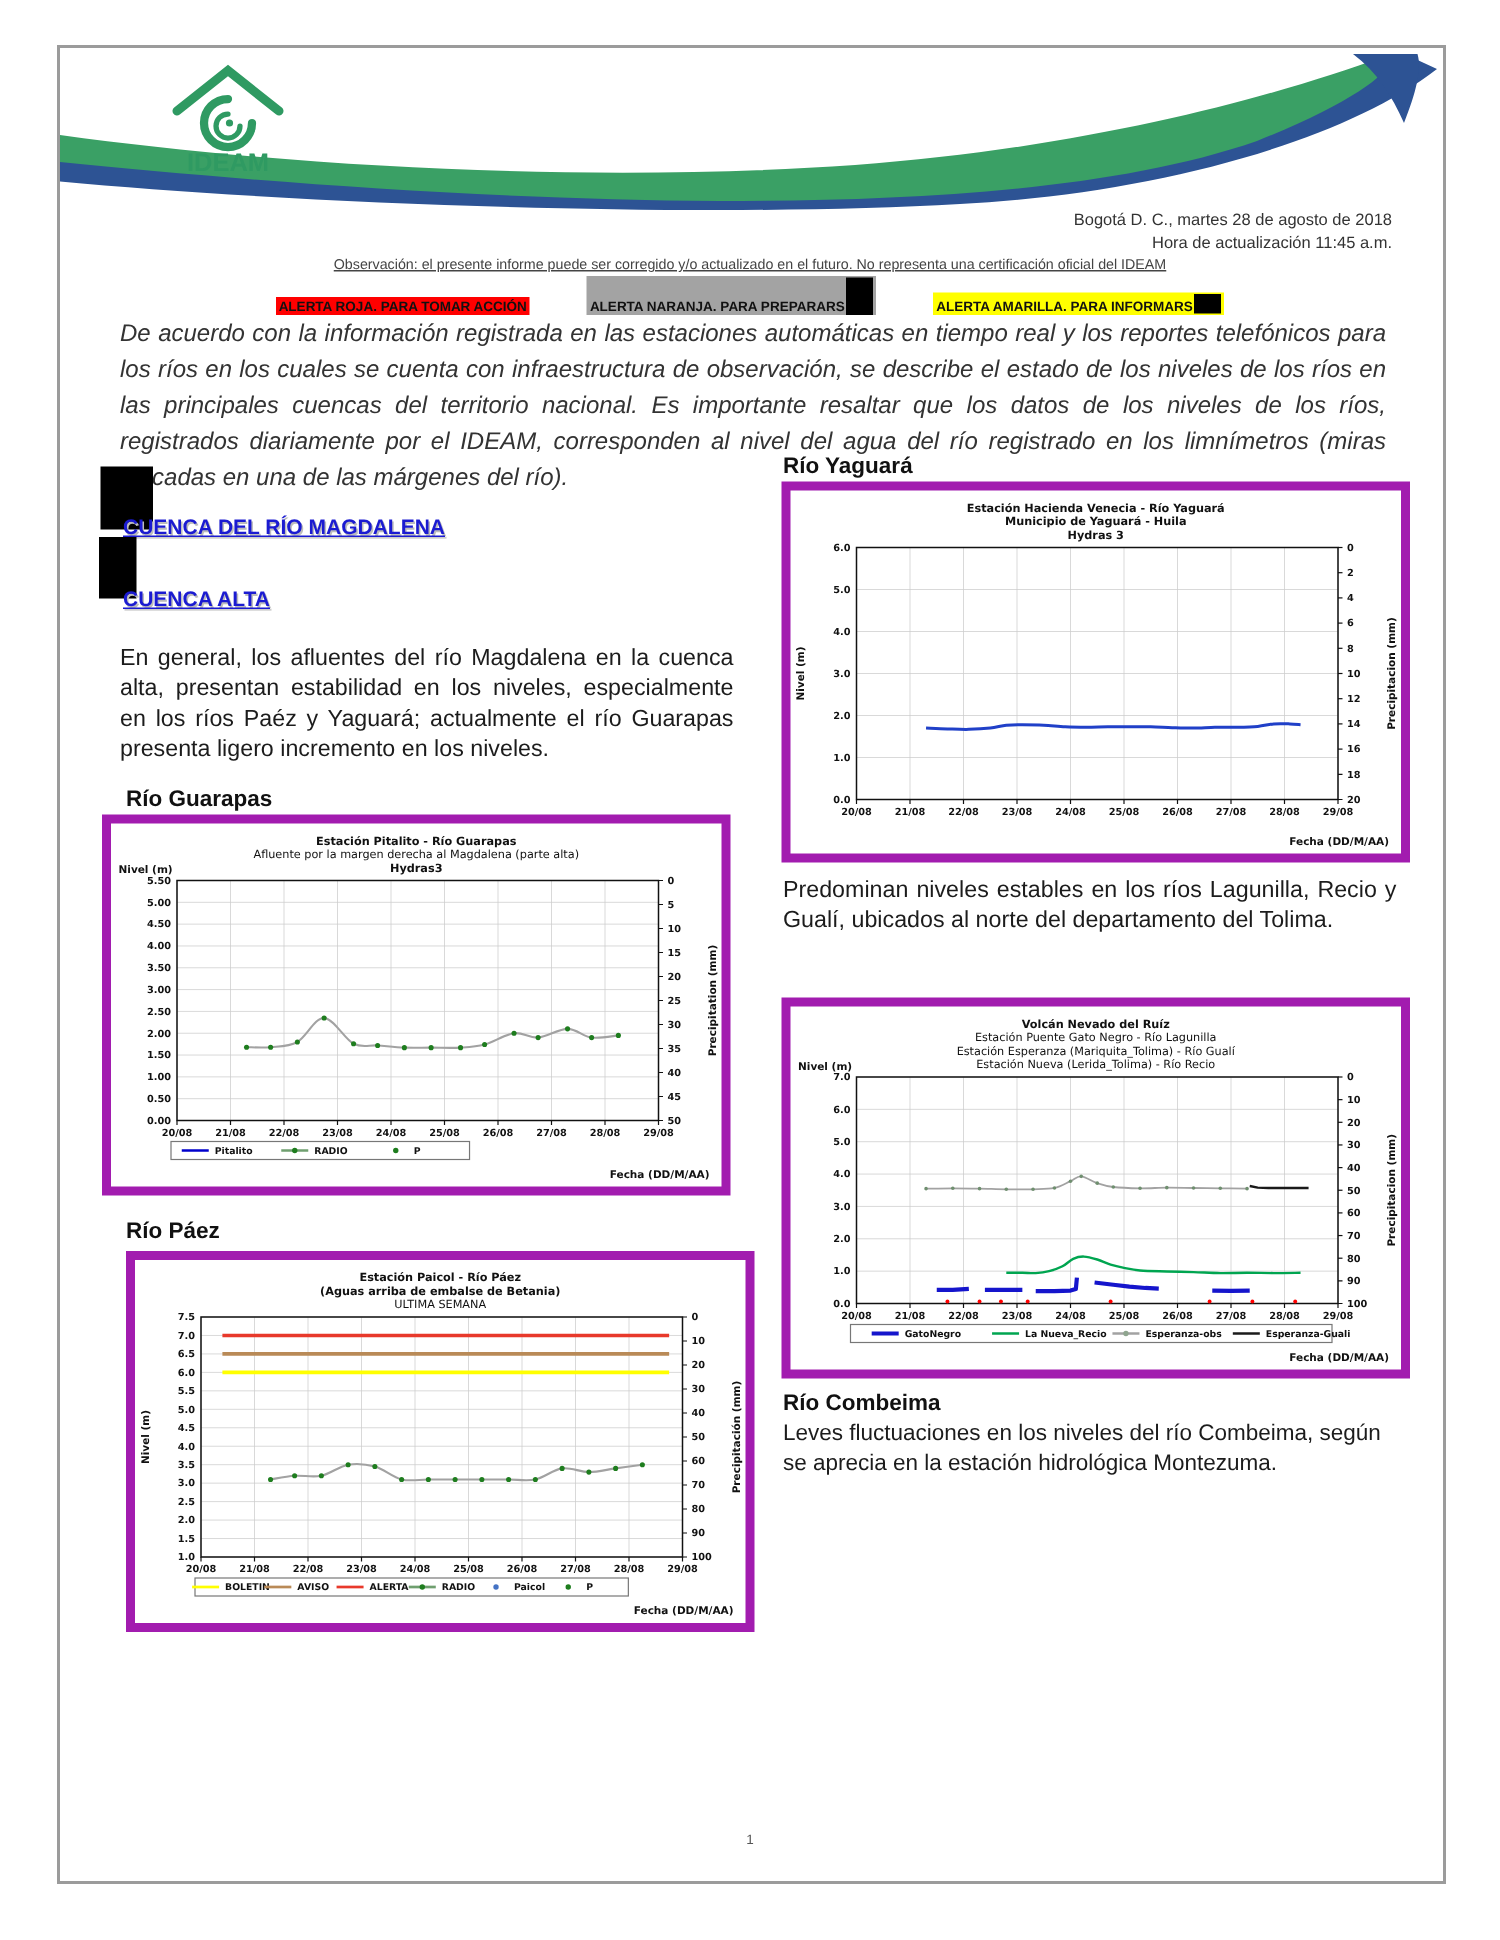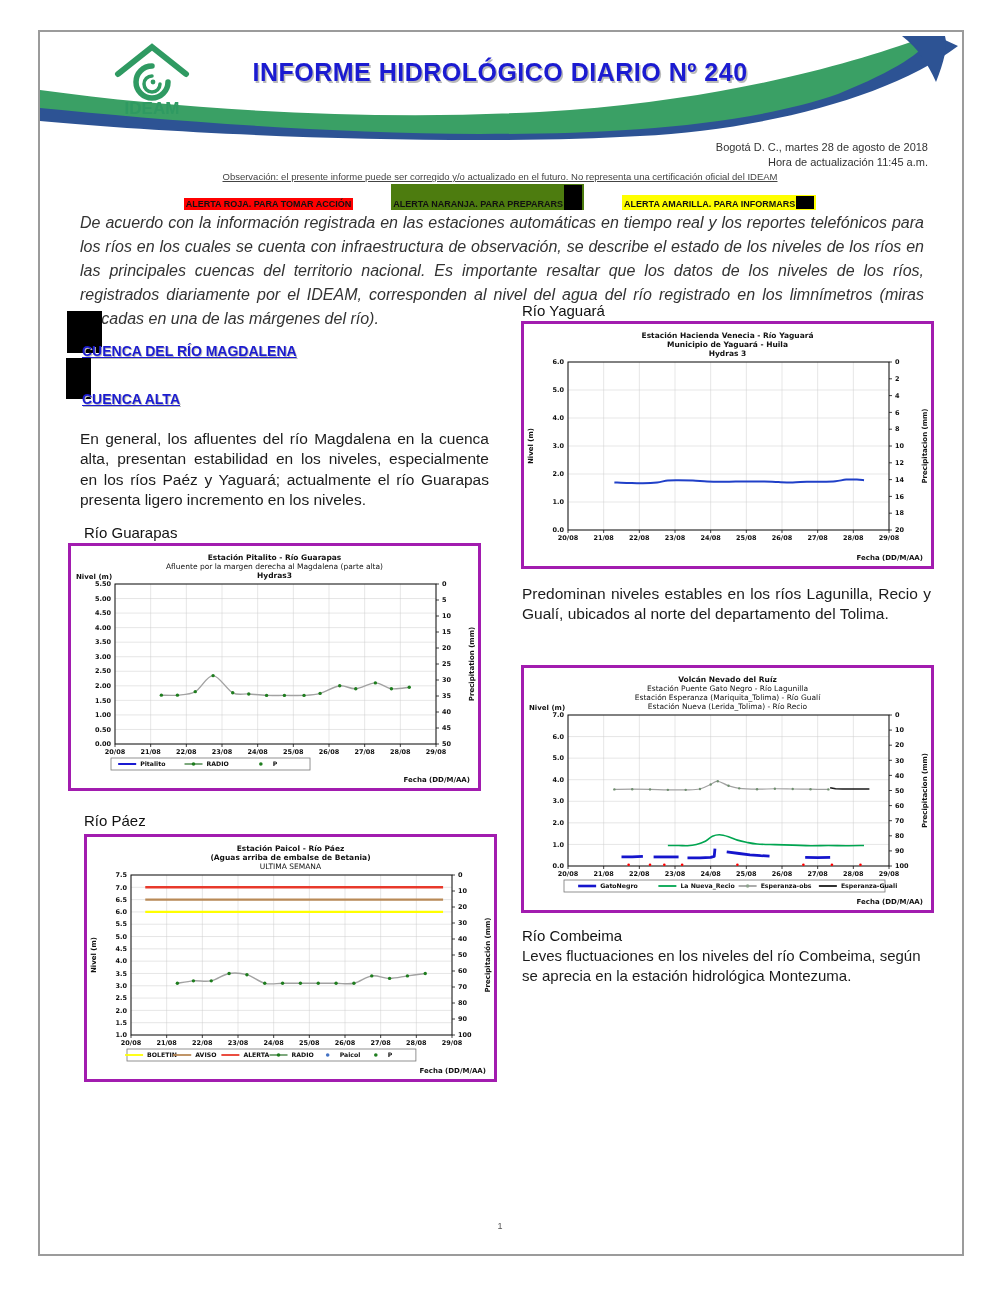--- a/index.html
+++ b/index.html
@@ -19,22 +19,22 @@
   #intro{left:80px;top:211px;width:844px;font-size:16px;font-style:italic;color:#333;text-align:justify;line-height:1.5;}
   
   .blue-head{color:#1b1bd1;font-weight:bold;text-decoration:underline;text-shadow:1px 1px 0 #bcbcbc;}
   #area-title{left:80px;top:286px;width:408px;text-align:center;font-size:15px;}
   #cuenca-head{left:82px;top:343px;font-size:14px;}
   #cuenca-alta-head{left:82px;top:391px;font-size:14px;}
   .black-box{background:#000;}
   #bb1{left:67px;top:311px;width:35px;height:42px;}
   #bb2{left:66px;top:358px;width:25px;height:41px;}
   .para{font-size:15.5px;line-height:1.32;text-align:justify;color:#1c1c1c;}
-  .river-head{font-size:15px;font-weight:normal;color:#111;}
-  .chart-box{background:#fff;border:3px solid #a21caf;}
+  .river-head{font-size:15px;font-weight:bold;color:#111;}
+  .chart-box{background:#fff;border:6px solid #a21caf;}
   #footer-page{left:0;top:1221px;width:1000px;text-align:center;font-size:9px;color:#555;}
 </style>
 </head>
 <body>
 
 <div id="page">
   <div class="abs" id="page-border"></div>
 
   <svg class="abs" style="left:40px;top:36px;" width="920" height="112" viewBox="0 0 920 112">
     <path d="M0,62 C140,80 300,92 430,90 C580,88 740,56 905,4 L918,10 C850,62 720,94 600,100 C430,110 160,100 0,85 Z" fill="#2d5394"></path>
@@ -43,30 +43,29 @@
   </svg>
 
   <svg class="abs" style="left:106px;top:40px;" width="92" height="82" viewBox="0 0 92 82">
     <polyline points="12,34 46,7 80,34" fill="none" stroke="#2f9a62" stroke-width="6" stroke-linecap="round"></polyline>
     <path d="M62,42 a16,16 0 1,1 -16,-16" fill="none" stroke="#2f9a62" stroke-width="5.5" stroke-linecap="round"></path>
     <path d="M54,44 a8,8 0 1,1 -8,-8" fill="none" stroke="#2f9a62" stroke-width="3.5" stroke-linecap="round"></path>
     <circle cx="47" cy="42" r="2.4" fill="#2f9a62"></circle>
     <text x="46" y="74" text-anchor="middle" font-family="Liberation Sans, sans-serif" font-size="17" font-weight="bold" fill="#2f9a62">IDEAM</text>
   </svg>
 
-  <div class="abs" id="doc-title">INFORME HIDROLÓGICO DIARIO Nº 240</div>
   <div class="abs" id="date-line">Bogotá D. C., martes 28 de agosto de 2018</div>
   <div class="abs" id="update-line">Hora de actualización 11:45 a.m.</div>
   <div class="abs" id="observation">Observación: el presente informe puede ser corregido y/o actualizado en el futuro. No representa una certificación oficial del IDEAM</div>
 
   <div class="abs" id="badges">
     <span class="badge" style="background:#ff0000">
         <span>ALERTA ROJA. PARA TOMAR ACCIÓN</span>
       </span>
-    <span class="badge" style="background:#4d7c0f">
+    <span class="badge" style="background:#a3a3a3">
         <span>ALERTA NARANJA. PARA PREPARARS</span>
         <span class="redact-sq redact-tall"></span>
       </span>
     <span class="badge" style="background:#ffff00">
         <span>ALERTA AMARILLA. PARA INFORMARS</span>
         <span class="redact-sq"></span>
       </span>
   </div>
 
   <div class="abs" id="intro">De acuerdo con la información registrada en las estaciones automáticas en tiempo real y los reportes telefónicos para los ríos en los cuales se cuenta con infraestructura de observación, se describe el estado de los niveles de los ríos en las principales cuencas del territorio nacional. Es importante resaltar que los datos de los niveles de los ríos, registrados diariamente por el IDEAM, corresponden al nivel del agua del río registrado en los limnímetros (miras ubicadas en una de las márgenes del río).</div>

